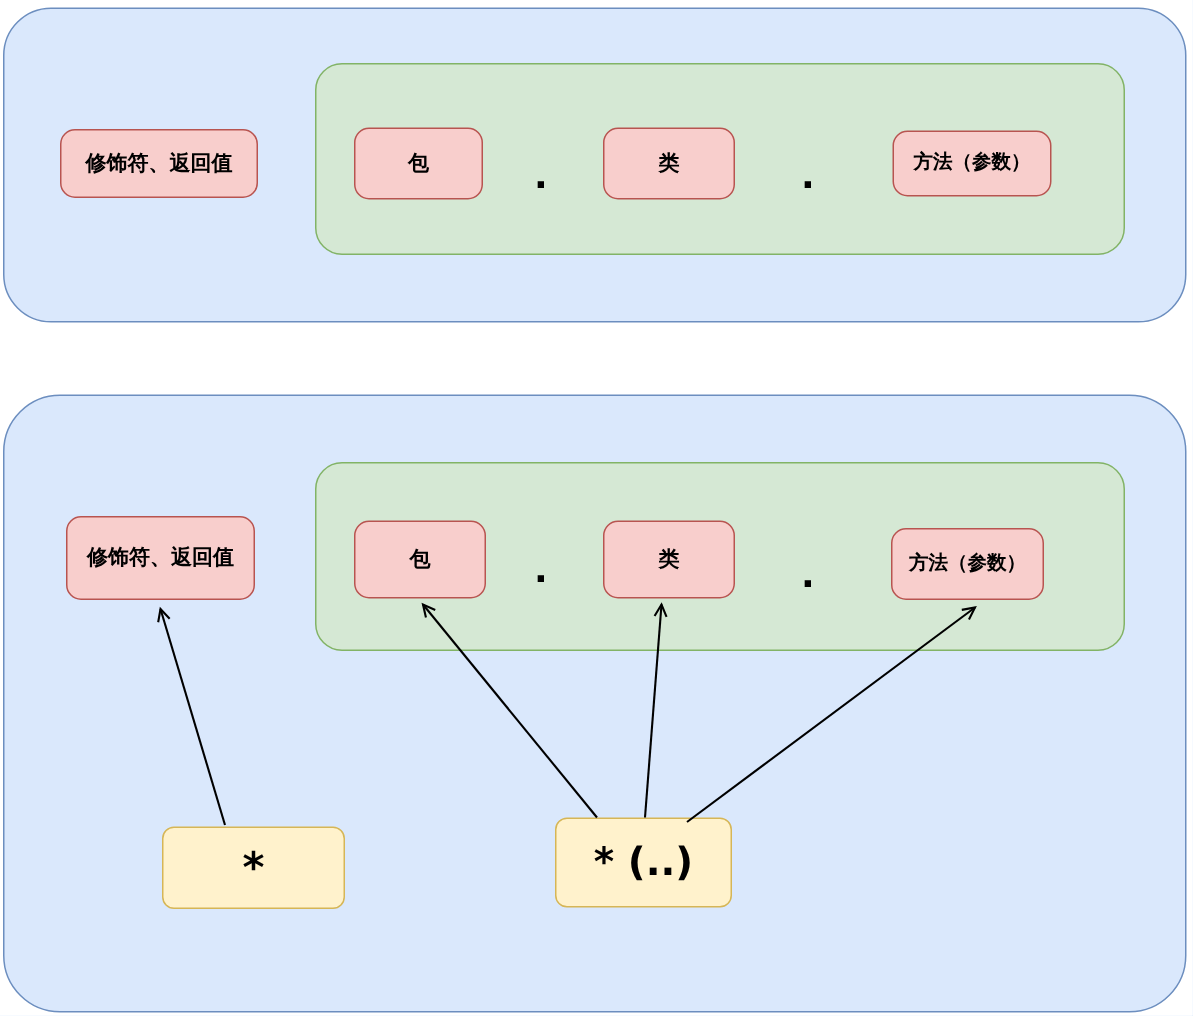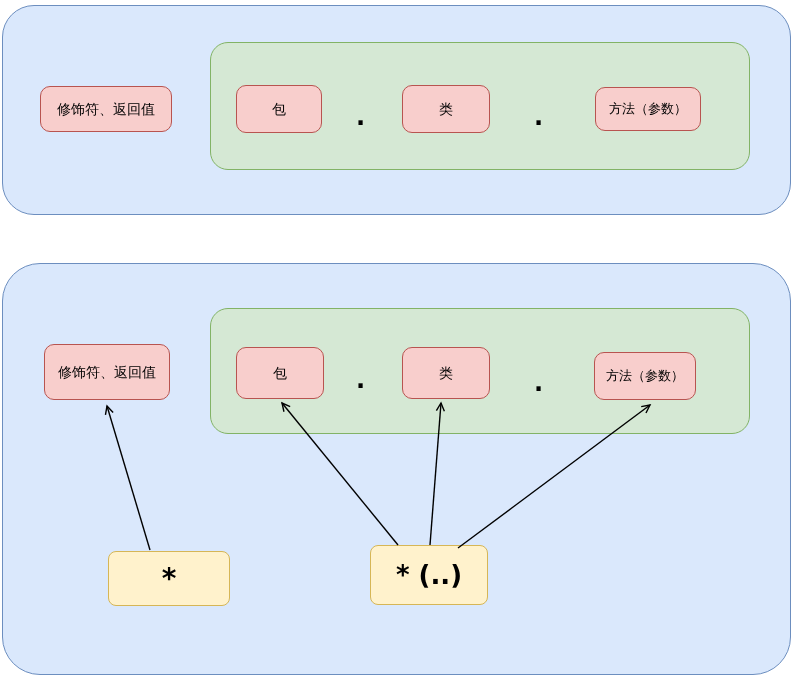--- a/index.html
+++ b/index.html
@@ -30,21 +30,21 @@
   #top-green { left: 210px; top: 42px;  width: 540px; height: 128px; }
   #bot-green { left: 210px; top: 308px; width: 540px; height: 126px; }
   .pink-box {
     position: absolute;
     background: #f8cecc;
     border: 1px solid #b85450;
     border-radius: 10px;
     display: flex;
     align-items: center;
     justify-content: center;
-    font-weight: normal;
+    font-weight: bold;
     font-size: 14px;
     color: #000000;
     text-align: center;
     line-height: 1.2;
   }
   .yellow-box {
     position: absolute;
     background: #fff2cc;
     border: 1px solid #d6b656;
     border-radius: 8px;

